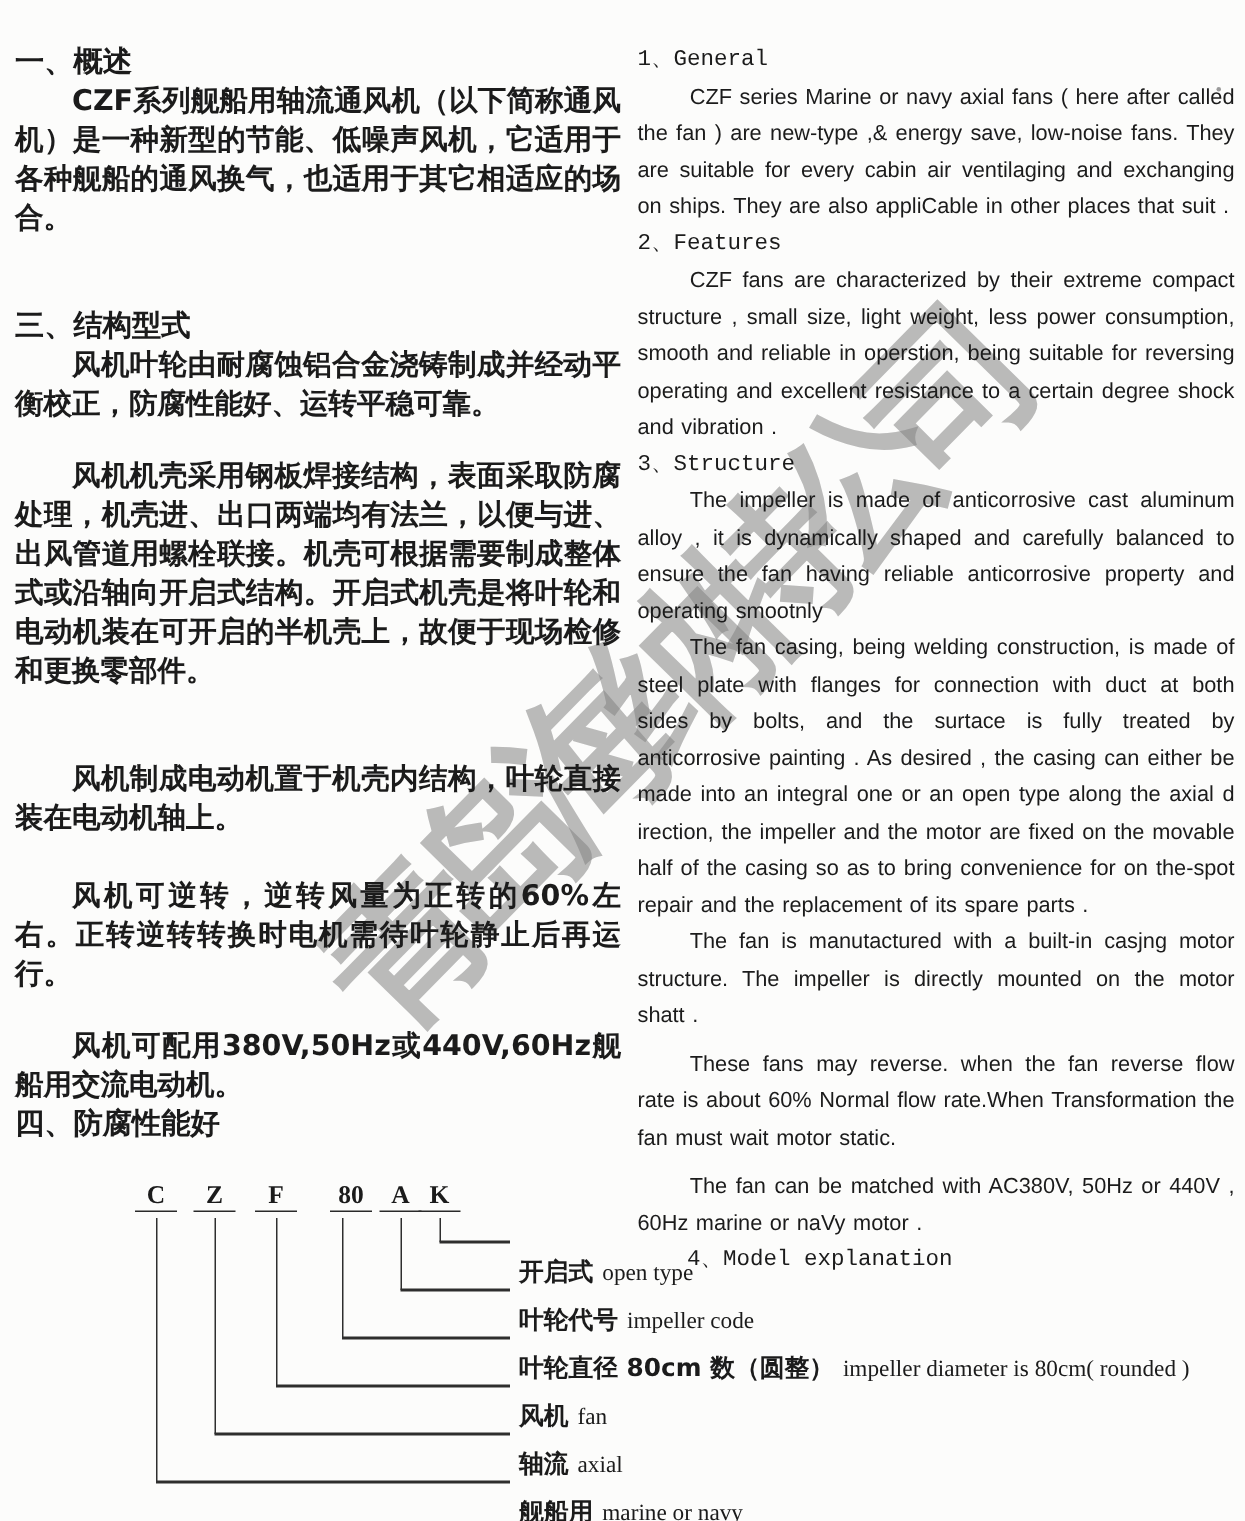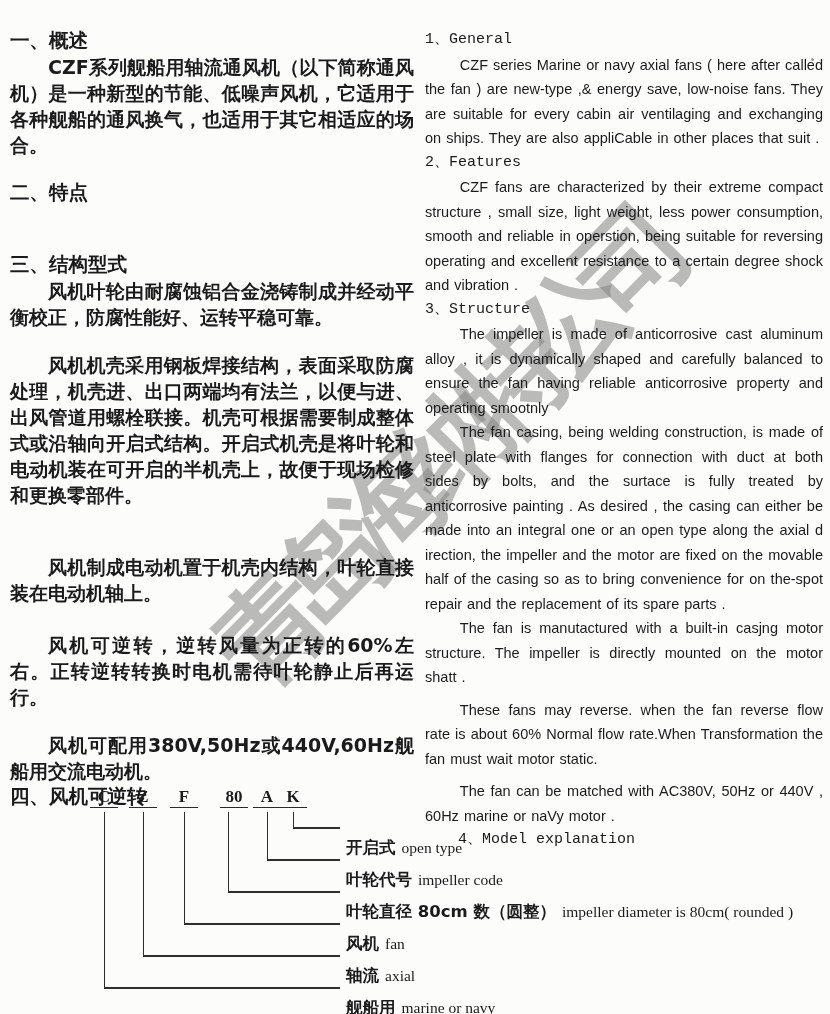--- a/index.html
+++ b/index.html
@@ -68,28 +68,27 @@
   .speck{position:absolute;left:811px;top:58px;width:3px;height:3px;background:#9a9a9a;border-radius:50%;z-index:1;}
 </style>
 </head>
 <body>
 
 <div class="watermark">青岛海纳特公司</div>
 
 <div class="col col-left">
   <h2 class="zh-h">一、概述</h2>
   <p class="zh-p">CZF系列舰船用轴流通风机（以下简称通风机）是一种新型的节能、低噪声风机，它适用于各种舰船的通风换气，也适用于其它相适应的场合。</p>
-  <h2 class="zh-h zh-gap-s">二、特点</h2>
   <h2 class="zh-h zh-gap-l">三、结构型式</h2>
   <p class="zh-p">风机叶轮由耐腐蚀铝合金浇铸制成并经动平衡校正，防腐性能好、运转平稳可靠。</p>
   <p class="zh-p zh-gap-s">风机机壳采用钢板焊接结构，表面采取防腐处理，机壳进、出口两端均有法兰，以便与进、出风管道用螺栓联接。机壳可根据需要制成整体式或沿轴向开启式结构。开启式机壳是将叶轮和电动机装在可开启的半机壳上，故便于现场检修和更换零部件。</p>
   <p class="zh-p zh-gap-l">风机制成电动机置于机壳内结构，叶轮直接装在电动机轴上。</p>
   <p class="zh-p zh-gap-m">风机可逆转，逆转风量为正转的60%左右。正转逆转转换时电机需待叶轮静止后再运行。</p>
   <p class="zh-p zh-gap-s">风机可配用380V,50Hz或440V,60Hz舰船用交流电动机。</p>
-  <h2 class="zh-h">四、风机可逆转</h2>
+  <h2 class="zh-h">四、防腐性能好</h2>
 </div>
 
 <div class="col col-right">
   <h2 class="en-h">1、General</h2>
   <p class="en-p">CZF series Marine or navy axial fans ( here after called the fan ) are new-type ,&amp; energy save, low-noise fans. They are suitable for every cabin air ventilaging and exchanging on ships. They are also appliCable in other places that suit .</p>
   <h2 class="en-h">2、Features</h2>
   <p class="en-p">CZF fans are characterized by their extreme compact structure , small  size, light weight, less power consumption, smooth and reliable in operstion, being suitable for reversing operating and excellent resistance to a certain degree shock and vibration .</p>
   <h2 class="en-h">3、Structure</h2>
   <p class="en-p">The impeller is made of anticorrosive cast aluminum alloy , it is dynamically shaped and carefully balanced to ensure the fan having reliable anticorrosive property and operating smootnly</p>
   <p class="en-p">The fan casing, being welding construction, is made of steel plate with flanges for connection with duct at both sides by bolts, and the surtace is fully treated by anticorrosive painting . As desired , the casing can either be made into an integral one or an open type along the axial d irection, the impeller and the motor are fixed on the movable half of the casing so as to bring convenience for on the-spot repair and the replacement of its spare parts .</p>

